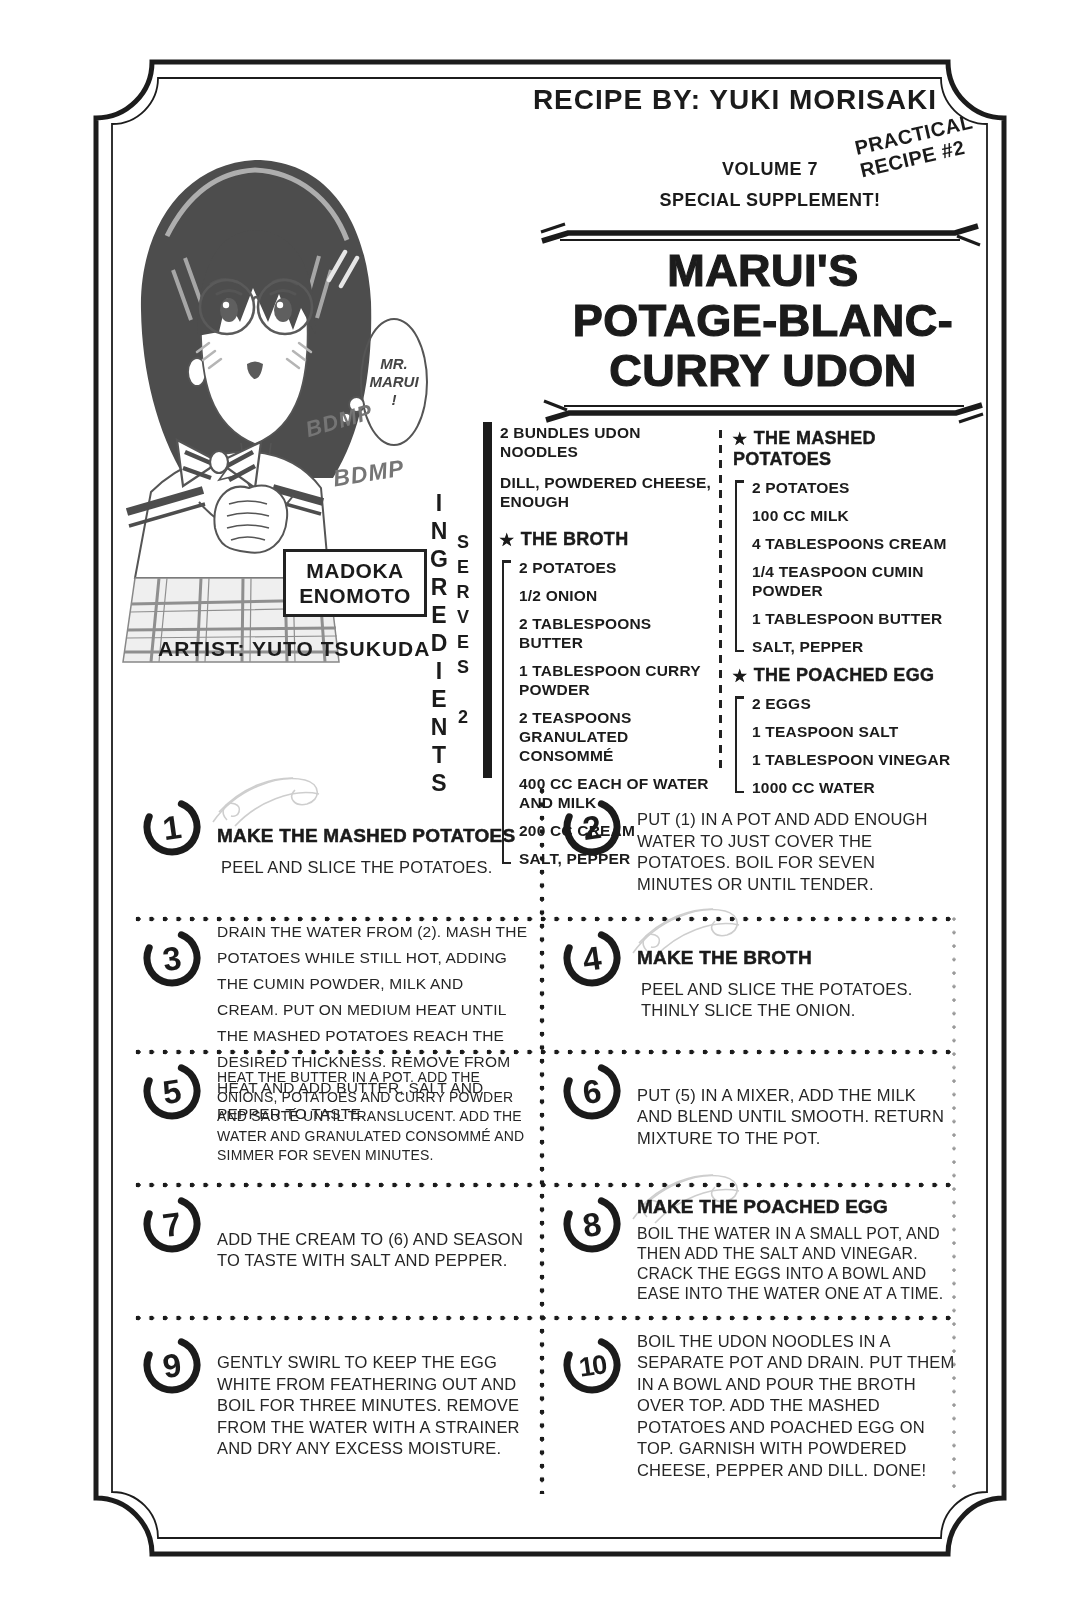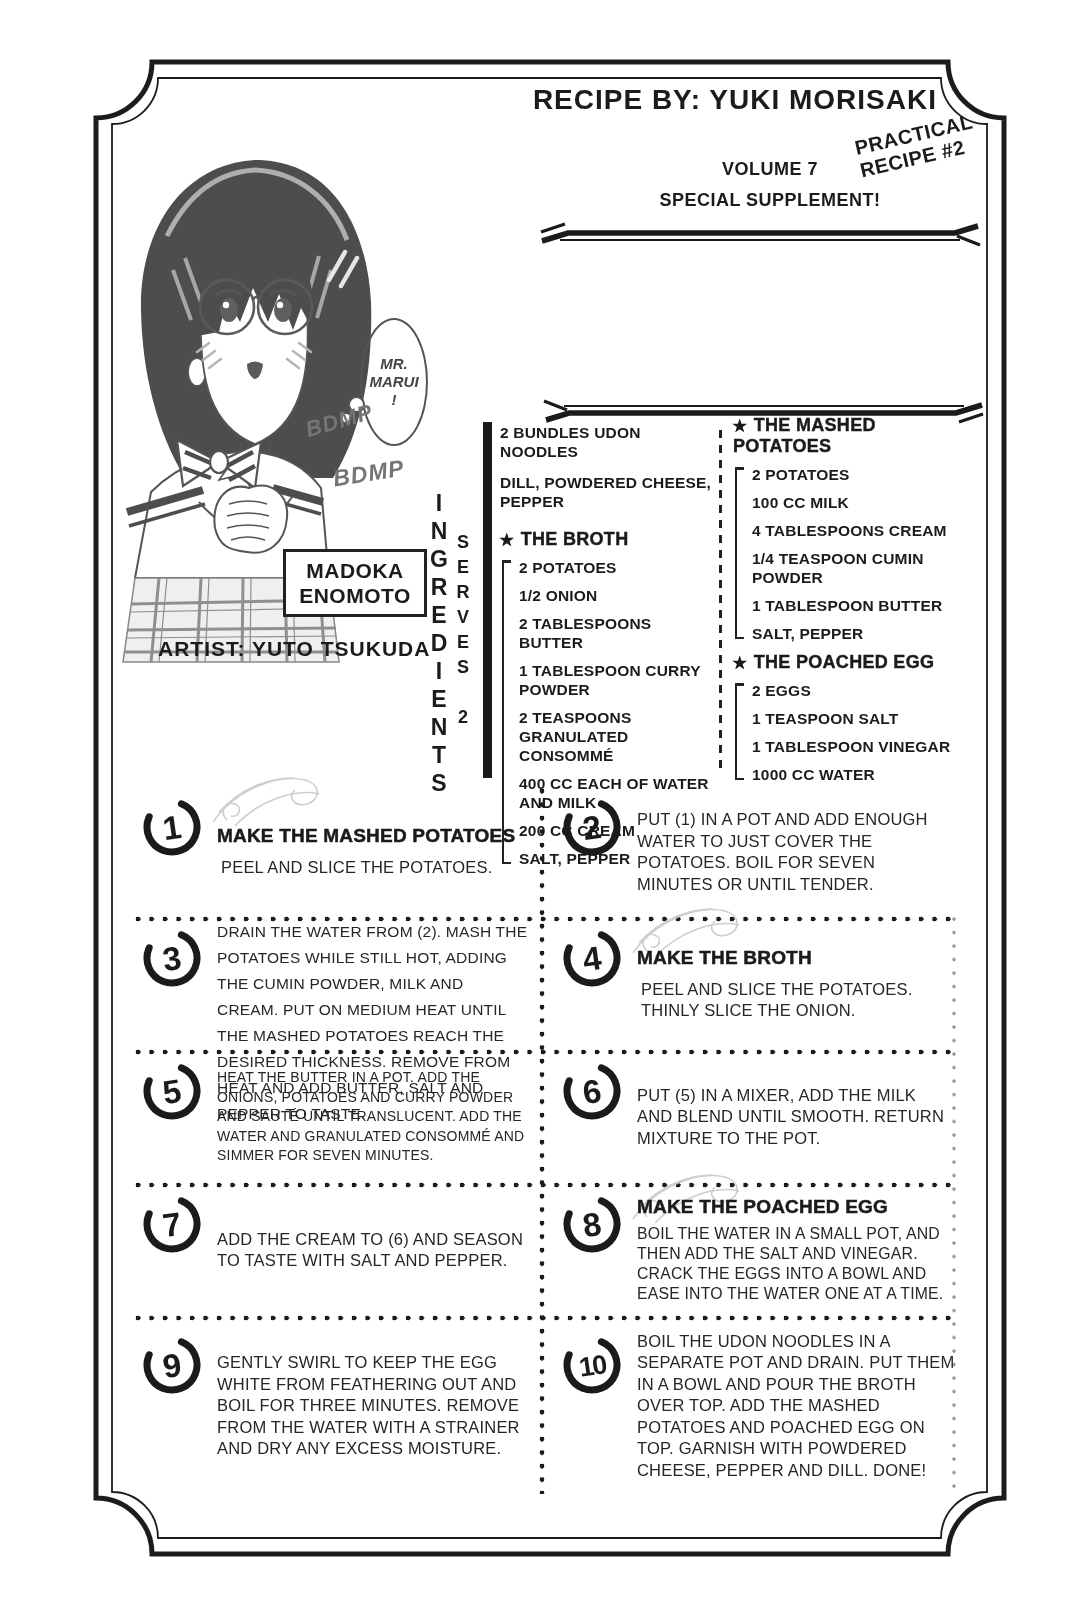--- a/index.html
+++ b/index.html
@@ -32,21 +32,21 @@
 
   
   .vlabel{writing-mode:vertical-rl;text-orientation:upright;font-weight:bold;}
   .ing-label{top:490px;left:425px;font-size:23px;letter-spacing:2px;}
   .serves-label{top:532px;left:452px;font-size:18px;letter-spacing:5px;}
   .ing-bar{top:422px;left:483px;width:9px;height:356px;background:#1b1b1b;}
   .ing-divider{top:430px;left:719px;width:3px;height:344px;
                background:repeating-linear-gradient(#222 0 8px,transparent 8px 15px);}
   .ing-col{display:flex;flex-direction:column;}
   .ing-col-left{top:423px;left:500px;width:212px;justify-content:center;}
-  .ing-col-right{top:415px;left:733px;width:232px;justify-content:flex-end;}
+  .ing-col-right{top:428px;left:733px;width:232px;justify-content:flex-end;}
   .ing-item{font-size:15.5px;font-weight:bold;line-height:19px;letter-spacing:.2px;margin-bottom:9px;}
   .ing-head{font-size:18px;font-weight:bold;letter-spacing:.3px;margin:9px 0 8px 0;
             -webkit-text-stroke:.4px #1b1b1b;}
   .ing-head .star{font-size:15px;margin-right:7px;}
   .bracket{position:relative;padding-left:17px;margin-left:2px;}
   .bracket:before{content:"";position:absolute;left:0;top:2px;bottom:4px;width:0;
                   border-left:2.5px solid #222;}
   .bracket .foot-t,.bracket .foot-b{position:absolute;left:0;width:9px;height:2.5px;background:#222;}
   .bracket .foot-t{top:2px;} .bracket .foot-b{bottom:4px;}
 
@@ -91,20 +91,25 @@
     <div>PRACTICAL</div>
     <div>RECIPE #2</div>
   </div>
 
   <svg class="abs" width="452" height="28" viewBox="0 0 452 28" style="left:536px;top:220px;transform:rotate(180deg);">
     <path d="M8 3 L31 12" stroke="#1b1b1b" stroke-width="3" fill="none"></path>
     <path d="M28 8 H428" stroke="#1b1b1b" stroke-width="2" fill="none"></path>
     <path d="M10 22 L33 15 H420 L446 7" stroke="#1b1b1b" stroke-width="5.5" fill="none"></path>
     <path d="M423 24 L447 16" stroke="#1b1b1b" stroke-width="3" fill="none"></path>
   </svg>
+  <div class="abs title">
+    <div>MARUI'S</div>
+    <div>POTAGE-BLANC-</div>
+    <div>CURRY UDON</div>
+  </div>
   <svg class="abs" width="452" height="28" viewBox="0 0 452 28" style="left:536px;top:398px;">
     <path d="M8 3 L31 12" stroke="#1b1b1b" stroke-width="3" fill="none"></path>
     <path d="M28 8 H428" stroke="#1b1b1b" stroke-width="2" fill="none"></path>
     <path d="M10 22 L33 15 H420 L446 7" stroke="#1b1b1b" stroke-width="5.5" fill="none"></path>
     <path d="M423 24 L447 16" stroke="#1b1b1b" stroke-width="3" fill="none"></path>
   </svg>
 
   <svg class="abs" width="330" height="530" viewBox="0 0 330 530" style="left:115px;top:140px;">
 
     <path d="M140 20 C66 24 24 92 26 170 C27 232 42 292 70 338 L218 338 C248 290 258 226 256 162 C252 86 216 20 140 20 Z" fill="#4d4d4d"></path>
@@ -177,21 +182,21 @@
   </div>
   <div class="abs artist comic">ARTIST: YUTO TSUKUDA</div>
 
   <div class="abs vlabel ing-label">INGREDIENTS</div>
   <div class="abs vlabel serves-label">SERVES 2</div>
   <div class="abs ing-bar"></div>
   <div class="abs ing-divider"></div>
 
   <div class="abs ing-col ing-col-left">
     <div class="ing-item">2 BUNDLES UDON NOODLES</div>
-    <div class="ing-item" style="margin-top:3px;">DILL, POWDERED CHEESE, PEPPER</div>
+    <div class="ing-item" style="margin-top:3px;">DILL, POWDERED CHEESE, ENOUGH</div>
     <div class="ing-head">
       <span class="star">★</span><span>THE BROTH</span>
     </div>
     <div class="bracket">
         <span class="foot-t"></span>
         <span class="foot-b"></span>
       <div class="ing-item">2 POTATOES</div>
       <div class="ing-item">1/2 ONION</div>
       <div class="ing-item">2 TABLESPOONS BUTTER</div>
       <div class="ing-item">1 TABLESPOON CURRY POWDER</div>

